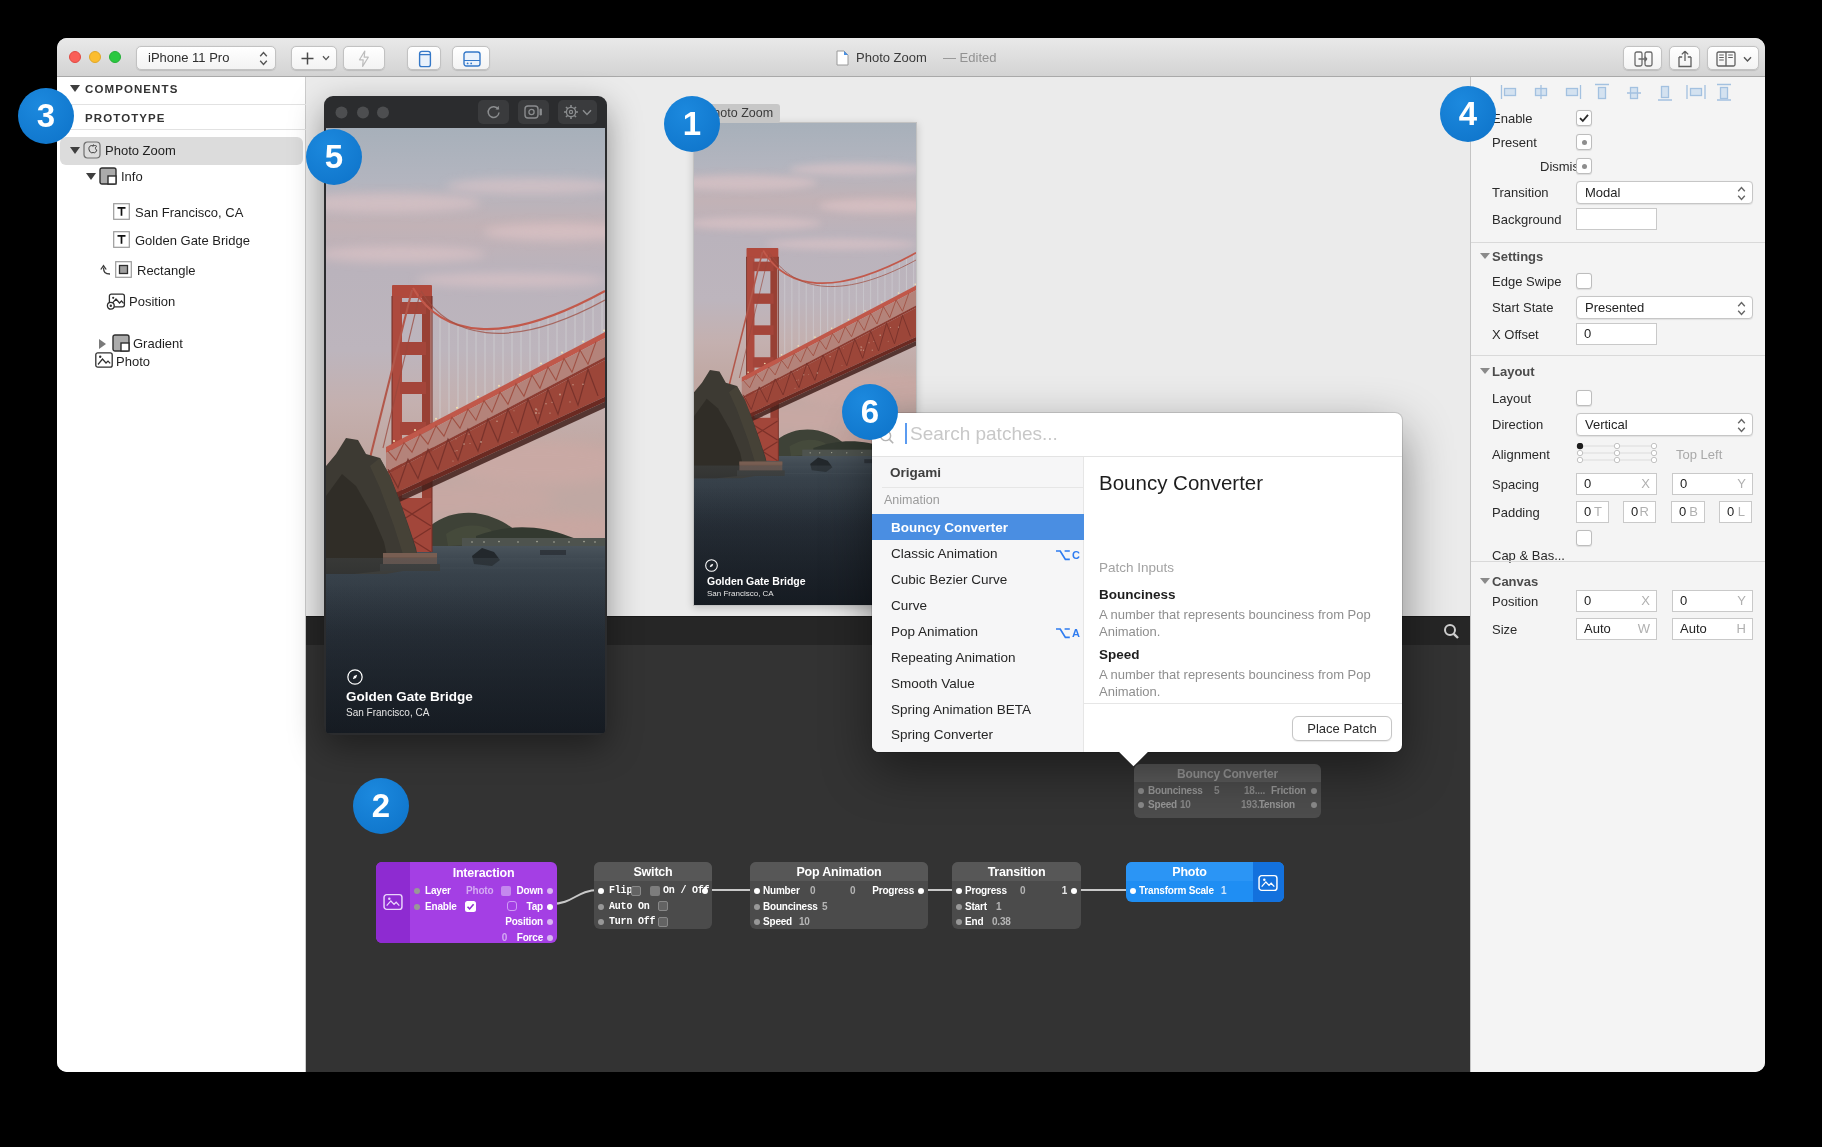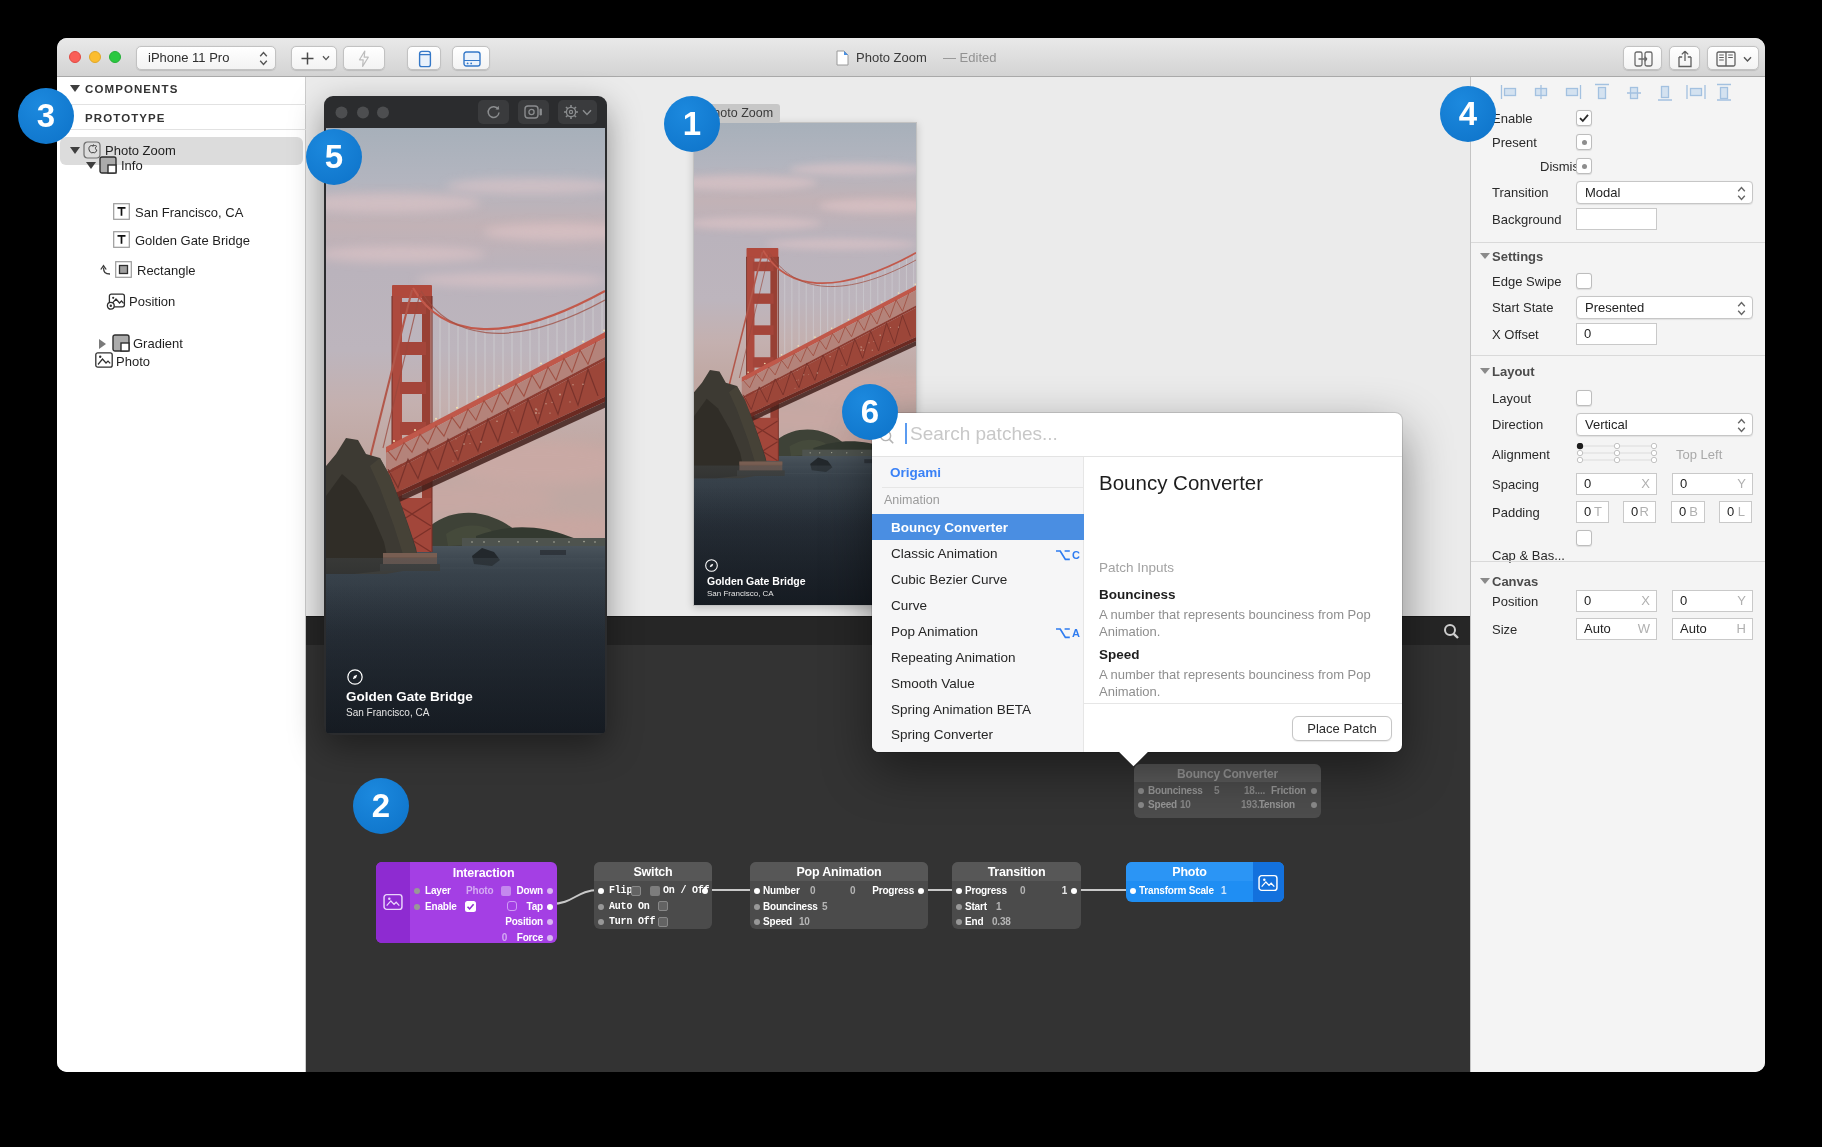--- a/index.html
+++ b/index.html
@@ -125,21 +125,21 @@
     <div style="position:absolute;left:3px;top:60px;width:243px;height:28px;background:#dcdcdc;border-radius:6px;"></div>
     <div class="srow" style="top:59px;">
       <div class="dis disd" style="left:13px;top:11px;"></div>
       <svg style="position:absolute;left:26px;top:5px;" width="18" height="18" viewBox="0 0 18 18">
           <rect x="1" y="1" width="16" height="16" rx="3.5" fill="none" stroke="#6e6e6e" stroke-width="1.2"></rect>
           <path d="M9.6 5.1 c-0.5-0.6-1.3-0.6-1.8-0.4 c-1.5 0.5-2.3 2.3-1.7 4.2 c0.5 1.7 1.7 3 2.8 2.9 c0.5 0 0.7-0.3 1.2-0.3 c0.5 0 0.7 0.3 1.2 0.3 c1 0 2.2-1.5 2.5-2.7 c-1-0.4-1.5-1.3-1.3-2.3 c0.1-0.8 0.6-1.3 1.1-1.5 c-0.6-0.8-1.5-0.9-1.9-0.8 c-0.6 0.1-1 0.4-1.4 0.4 c-0.3 0-0.5-0.1-0.7-0.2 Z" fill="none" stroke="#3c3c3c" stroke-width="1"></path>
           <path d="M9.8 4.9 c0.1-0.7 0.6-1.2 1.2-1.4" fill="none" stroke="#3c3c3c" stroke-width="1"></path>
         </svg>
       <span class="lbl" style="left:48px;">Photo Zoom</span>
     </div>
-    <div class="srow" style="top:74px;padding-left:20px;">
+    <div class="srow" style="top:85px;padding-left:20px;">
       <div class="dis disd" style="left:29px;top:11px;"></div>
       <svg style="position:absolute;left:42px;top:5px;" width="18" height="18" viewBox="0 0 18 18">
           <rect x="1" y="1" width="16" height="16" rx="2" fill="#ababab" stroke="#2e2e2e" stroke-width="1.4"></rect>
           <rect x="9" y="9" width="8" height="8" fill="#ffffff" stroke="#2e2e2e" stroke-width="1.4"></rect>
         </svg>
       <span class="lbl" style="left:64px;">Info</span>
     </div>
     <div class="srow" style="top:120.5px;">
       <svg style="position:absolute;left:56px;top:5px;" width="17" height="17" viewBox="0 0 17 17">
           <rect x="0.7" y="0.7" width="15.6" height="15.6" fill="#fff" stroke="#9b9b9b" stroke-width="1.2"></rect>
@@ -675,21 +675,21 @@
 <div id="popup">
   <div style="position:absolute;left:251px;bottom:-10px;width:21px;height:21px;background:#fff;transform:rotate(45deg);"></div>
   <svg style="position:absolute;left:7px;top:16px;" width="16" height="16" viewBox="0 0 18 18">
       <circle cx="7.5" cy="7.5" r="5.6" fill="none" stroke="#b4b4b4" stroke-width="1.6"></circle>
       <path d="M11.7 11.7 L16 16" stroke="#b4b4b4" stroke-width="1.8"></path>
     </svg>
   <div style="position:absolute;left:33px;top:10px;width:1.5px;height:21px;background:#5b9bf0;"></div>
   <div style="position:absolute;left:38px;top:10px;font-size:19px;color:#c8c8c8;">Search patches...</div>
   <div style="position:absolute;left:0;top:43px;width:530px;height:1px;background:#e3e3e3;"></div>
   <div style="position:absolute;left:0;top:44px;width:212px;height:295px;background:#f6f6f7;border-right:1px solid #e6e6e6;border-radius:0 0 0 7px;"></div>
-  <div style="position:absolute;left:18px;top:52px;font-size:13.5px;font-weight:bold;color:#3b82f6;">Origami</div>
+  <div style="position:absolute;left:18px;top:52px;font-size:13.5px;font-weight:bold;color:#404040;">Origami</div>
   <div style="position:absolute;left:10px;top:74px;width:202px;height:1px;background:#e6e6e6;"></div>
   <div style="position:absolute;left:12px;top:80px;font-size:12.5px;color:#9b9b9b;">Animation</div>
   <div style="position:absolute;left:0;top:101px;width:212px;height:26px;background:#4a8ee2;"></div>
   <div class="plist" style="top:107px;color:#fff;font-weight:bold;">Bouncy Converter</div>
   <div class="plist" style="top:133px;">Classic Animation</div>
   <svg style="position:absolute;left:183px;top:136px;" width="26" height="12" viewBox="0 0 26 12">
       <path d="M1 2 h4.2 l5.2 8.4 h4.4 M9.6 2 h5.2" fill="none" stroke="#2f7cf0" stroke-width="1.7"></path>
       <text x="17" y="10.4" font-family="Liberation Sans" font-size="11" font-weight="bold" fill="#2f7cf0">C</text>
     </svg>
   <div class="plist" style="top:159px;">Cubic Bezier Curve</div>

